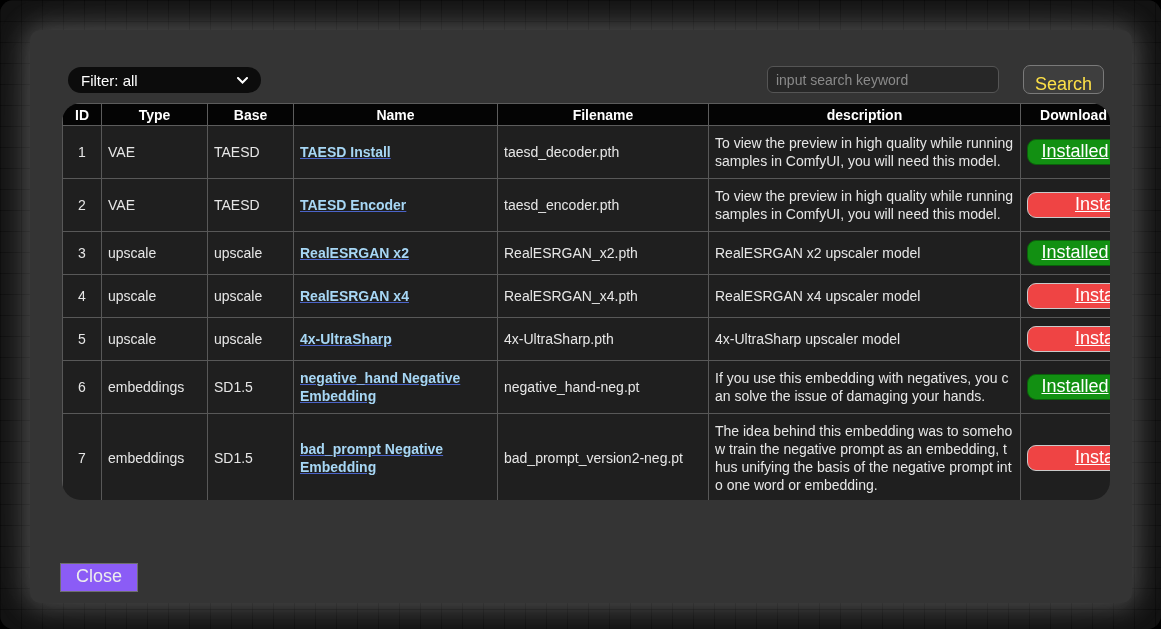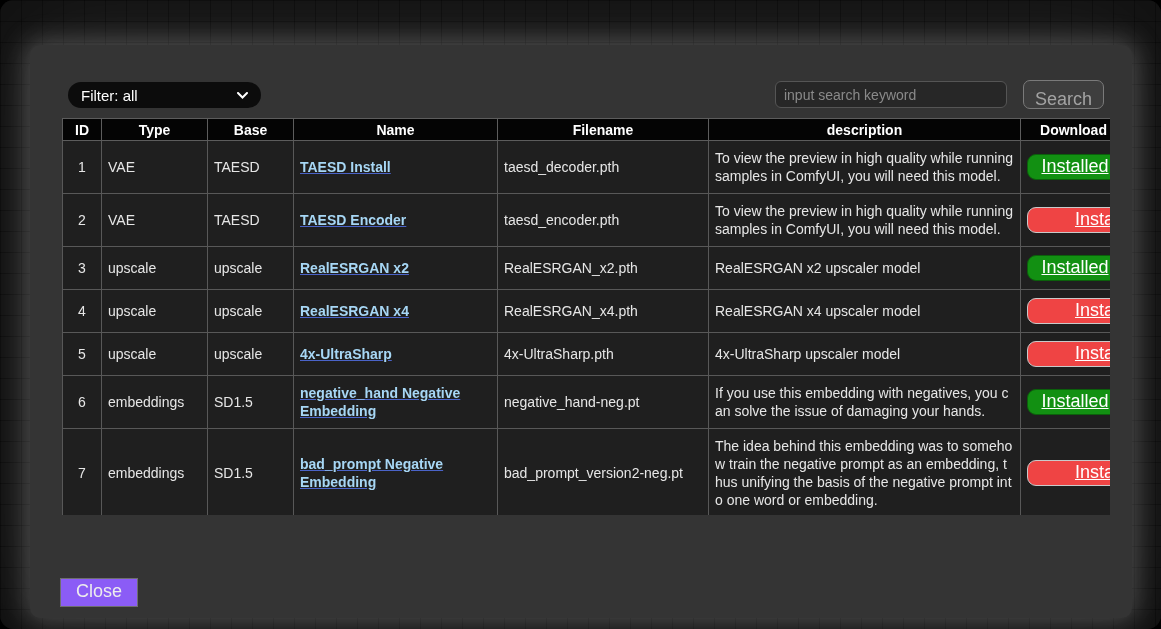--- a/index.html
+++ b/index.html
@@ -22,71 +22,72 @@
     background-color: #242424;
     background-image:
       linear-gradient(rgba(0,0,0,0.30) 1px, transparent 1px),
       linear-gradient(90deg, rgba(0,0,0,0.30) 1px, transparent 1px);
     background-size: 21px 21px;
     box-shadow: inset 0 0 90px 30px rgba(0,0,0,0.55);
     overflow: hidden;
   }
   .dialog {
     position: absolute;
-    left: 30px; top: 45px;
+    left: 30px; top: 30px;
     width: 1102px; height: 573px;
     background: #343434;
     border-radius: 10px;
     box-shadow: 0 0 26px 5px rgba(185,185,185,0.32);
   }
   
   .filter-select {
     position: absolute; left: 38px; top: 37px;
     width: 193px; height: 26px;
     background: #0c0c0c;
     border-radius: 13px;
     color: #fff;
     font-size: 15px;
     display: flex; align-items: center; justify-content: space-between;
     padding: 0 13px; box-sizing: border-box;
     cursor: pointer;
   }
   .search-group {
     position: absolute; right: 28px; top: 35px;
-    display: flex; align-items: center; gap: 16px;
+    display: flex; align-items: center; gap: 24px;
   }
   .search-input {
     width: 214px; height: 25px;
     background: #272727;
     border: 1px solid #555;
     border-radius: 6px;
     color: #ccc;
     font-size: 14px;
     padding: 0 8px;
     font-family: "Liberation Sans", sans-serif;
     outline: none;
   }
   .search-input::placeholder { color: #8a8a8a; }
   .search-btn {
     height: 29px;
     background: #3e3e3e;
     border: 1px solid #7a7a7a;
     border-radius: 7px;
-    color: #a3a3a3;
+    color: #fde047;
     font-size: 18px;
     padding: 8px 11px;
     font-family: "Liberation Sans", sans-serif;
     cursor: pointer;
   }
   
   .table-wrap {
     position: absolute; left: 32px; top: 73px;
     width: 1048px; height: 397px;
     display: flex;
     overflow: hidden;
+    border-radius: 19px;
   }
   table.models {
     width: 1031px;
     table-layout: fixed;
     border-collapse: collapse;
     align-self: flex-start;
   }
   table.models th {
     background: #040404;
     color: #fff;

